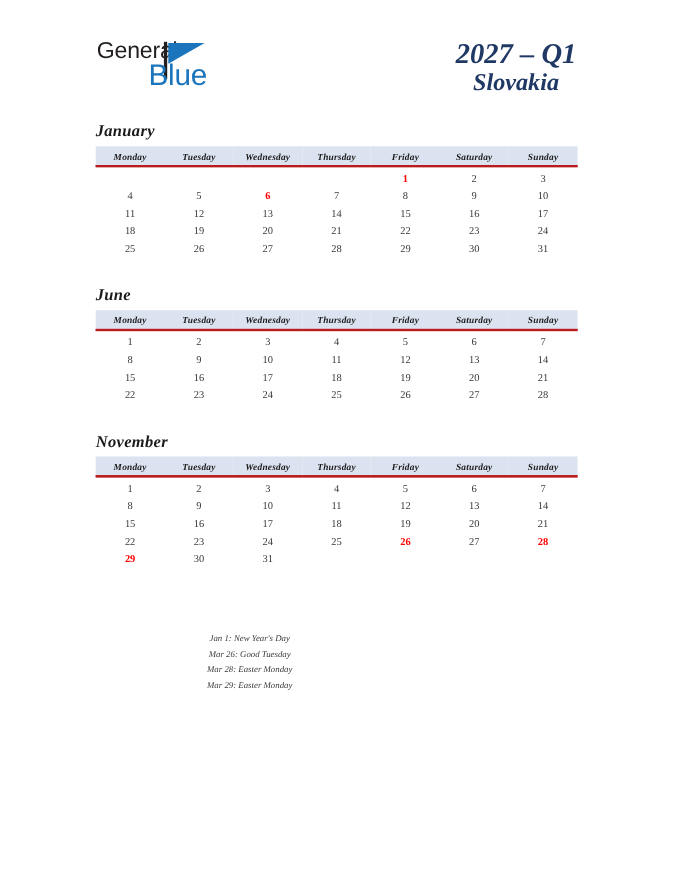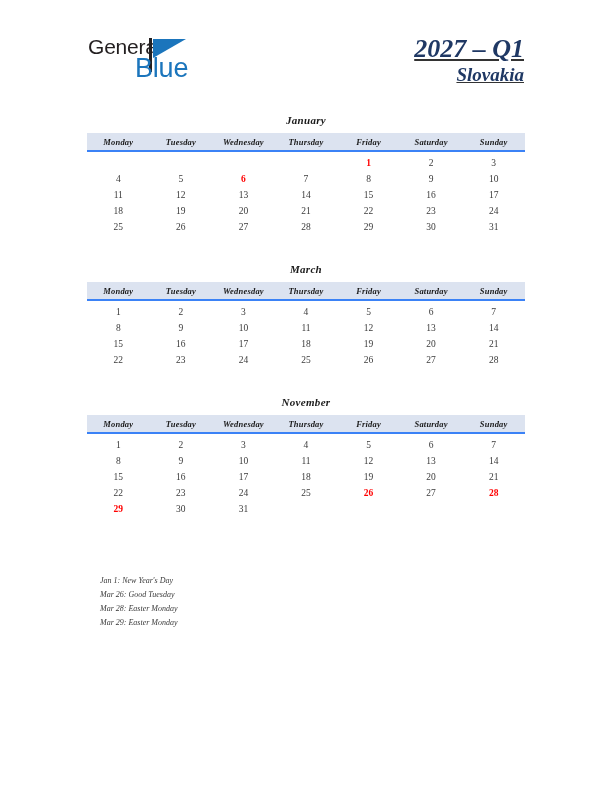--- a/index.html
+++ b/index.html
@@ -77,74 +77,73 @@
     display: block;
     position: absolute;
     left: 47px;
     top: 22px;
   }
 
   .title-block {
     position: absolute;
     right: 88px;
     top: 34px;
-    text-align: right;
-    text-decoration: underline;
+    text-align: center;
   }
   .title-main {
     font-family: "Liberation Serif", serif;
     font-style: italic;
     font-weight: bold;
     font-size: 26px;
     color: #1f3864;
     line-height: 30px;
     display: block;
     white-space: nowrap;
   }
   .title-sub {
     font-family: "Liberation Serif", serif;
     font-style: italic;
     font-weight: bold;
-    font-size: 19px;
+    font-size: 22px;
     color: #1f3864;
     line-height: 22px;
     display: block;
     white-space: nowrap;
   }
 
   
   .months {
     position: absolute;
     left: 87px;
     top: 112px;
     width: 438px;
   }
   .month-block {
     width: 438px;
     margin-bottom: 26px;
   }
   .month-name {
-    text-align: center;
-    font-family: "Liberation Serif", serif;
-    font-style: italic;
-    font-weight: bold;
-    font-size: 11px;
+    text-align: left;
+    font-family: "Liberation Serif", serif;
+    font-style: italic;
+    font-weight: bold;
+    font-size: 15px;
     color: #1a1a1a;
     line-height: 16px;
     padding-bottom: 5px;
     letter-spacing: 0.3px;
   }
   table.cal {
     width: 438px;
     border-collapse: collapse;
     table-layout: fixed;
   }
   table.cal th {
     background: #dce3f0;
-    border-bottom: 2px solid #3b82f6;
+    border-bottom: 2px solid #b91c1c;
     font-family: "Liberation Serif", serif;
     font-style: italic;
     font-weight: bold;
     font-size: 8.5px;
     color: #1a1a1a;
     text-align: center;
     height: 17px;
     padding: 0;
     letter-spacing: 0.2px;
     margin-left: 28px;
@@ -165,23 +164,24 @@
     color: #ff0000;
     font-weight: bold;
   }
   table.cal td.empty {
     color: transparent;
   }
 
   
   .legend {
     position: absolute;
-    left: 100px;
+    left: 77px;
     top: 574px;
     width: 300px;
+    text-align: center;
   }
   .legend-item {
     font-family: "Liberation Serif", serif;
     font-style: italic;
     font-size: 8px;
     color: #3a3a3a;
     line-height: 14px;
     white-space: nowrap;
   }
 </style>
@@ -264,21 +264,21 @@
             <td class="">27</td>
             <td class="">28</td>
             <td class="">29</td>
             <td class="">30</td>
             <td class="">31</td>
           </tr>
         </tbody>
       </table>
     </div>
     <div class="month-block">
-      <div class="month-name">March</div>
+      <div class="month-name">June</div>
       <table class="cal">
         <thead>
           <tr>
             <th>Monday</th>
             <th>Tuesday</th>
             <th>Wednesday</th>
             <th>Thursday</th>
             <th>Friday</th>
             <th>Saturday</th>
             <th>Sunday</th>

